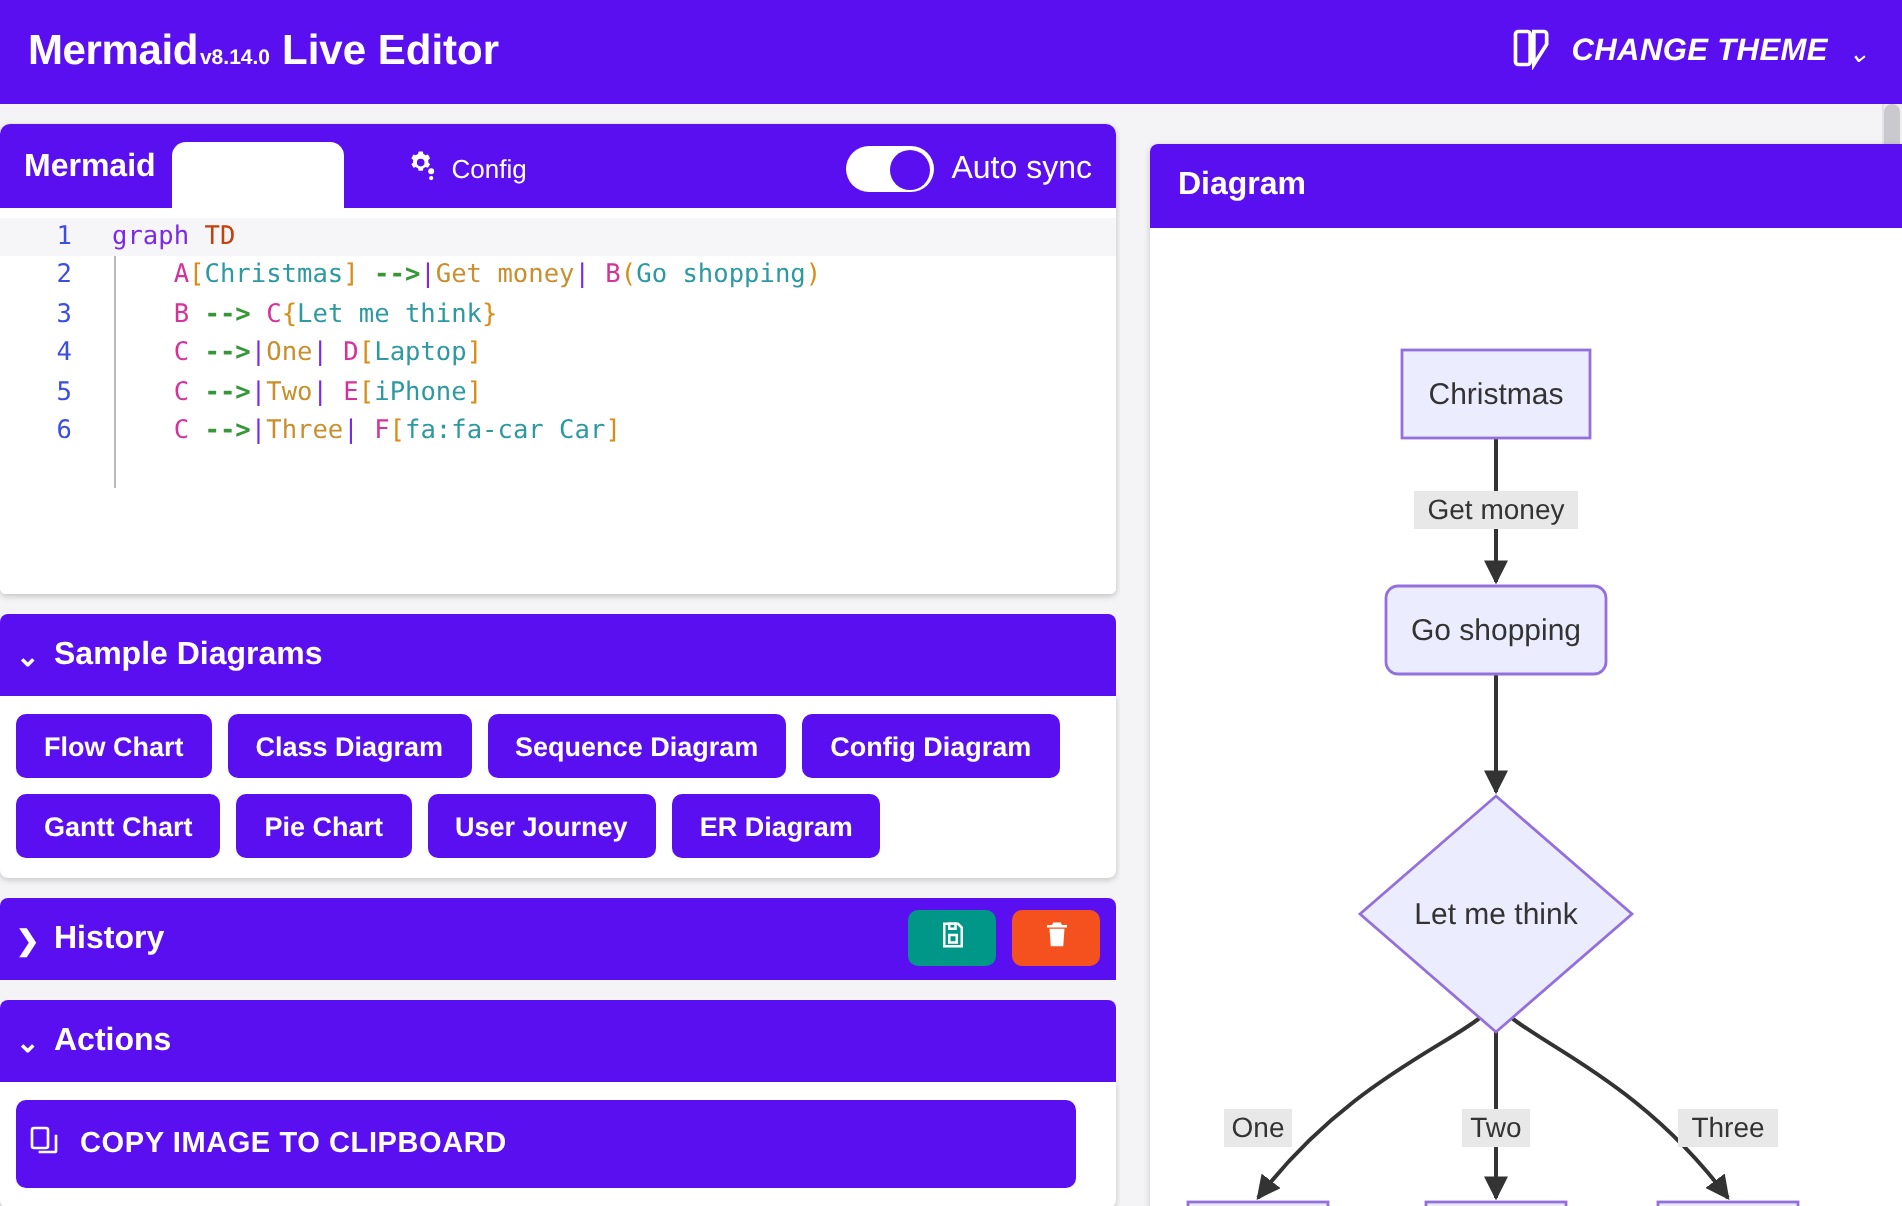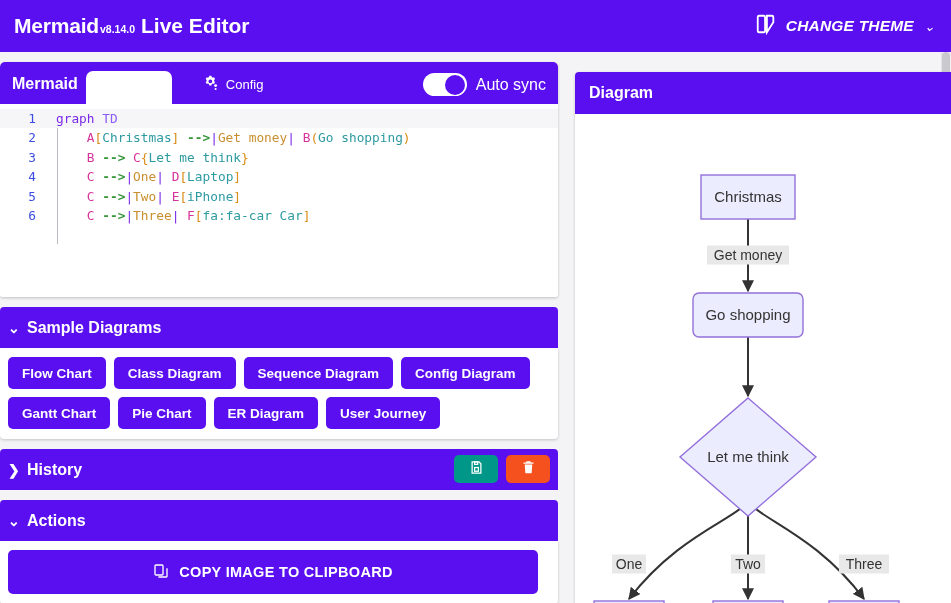--- a/index.html
+++ b/index.html
@@ -87,21 +87,21 @@
   .ln {
     width: 45px; text-align: right; padding-right: 9px;
     color: #3b4ee0; flex: none;
   }
   .gutter-bar {
     position: absolute; left: 57px; top: 24px; width: 1px; height: 116px;
     background: #b9b9c2;
   }
   .ctext { padding-left: 11px; white-space: pre; }
   .k-kw   { color: #7a2ae8; }
-  .k-dir  { color: #8b5cf6; }
+  .k-dir  { color: #c2410c; }
   .k-id   { color: #d6329a; }
   .k-brk  { color: #d98c16; }
   .k-txt  { color: #2d9aa0; }
   .k-arr  { color: #37963a; font-weight: bold; }
   .k-pipe { color: #7a2ae8; }
   .k-lbl  { color: #c98f2e; }
 
   
   .section-hdr {
     background: #5a0ff0; color: #fff;
@@ -127,21 +127,21 @@
   .icon-btn {
     width: 44px; height: 28px; border: none; border-radius: 5px;
     display: flex; align-items: center; justify-content: center; cursor: pointer;
   }
   .icon-btn.save { background: #009688; }
   .icon-btn.del  { background: #f4511e; }
 
   .wide-btn {
     width: 100%; height: 44px; background: #5a0ff0; color: #fff;
     border: none; border-radius: 5px; cursor: pointer;
-    display: flex; align-items: center; justify-content: center; gap: 10px;
+    display: flex; align-items: center; justify-content: flex-start; gap: 10px;
     font-family: "Liberation Sans", sans-serif;
     font-size: 14.5px; font-weight: bold; letter-spacing: 0.3px;
   }
 
   .scrollbar-track {
     position: absolute; right: 0; top: 52px; width: 10px; height: 551px;
     background: #f0f0f2; border-left: 1px solid #e3e3e6;
   }
   .scrollbar-thumb {
     position: absolute; right: 1px; top: 0px; width: 8px; height: 300px;
@@ -260,22 +260,22 @@
         <div id="sample-rows">
             <div class="chip-row">
               <button class="chip">Flow Chart</button>
               <button class="chip">Class Diagram</button>
               <button class="chip">Sequence Diagram</button>
               <button class="chip">Config Diagram</button>
             </div>
             <div class="chip-row">
               <button class="chip">Gantt Chart</button>
               <button class="chip">Pie Chart</button>
+              <button class="chip">User Journey</button>
               <button class="chip">ER Diagram</button>
-              <button class="chip">User Journey</button>
             </div>
           </div>
       </div>
     </div>
 
     <div class="panel-wrap">
       <div class="section-hdr">
         <span class="caret">❯</span>
         <span>History</span>
         <div class="hdr-icon-btns">

